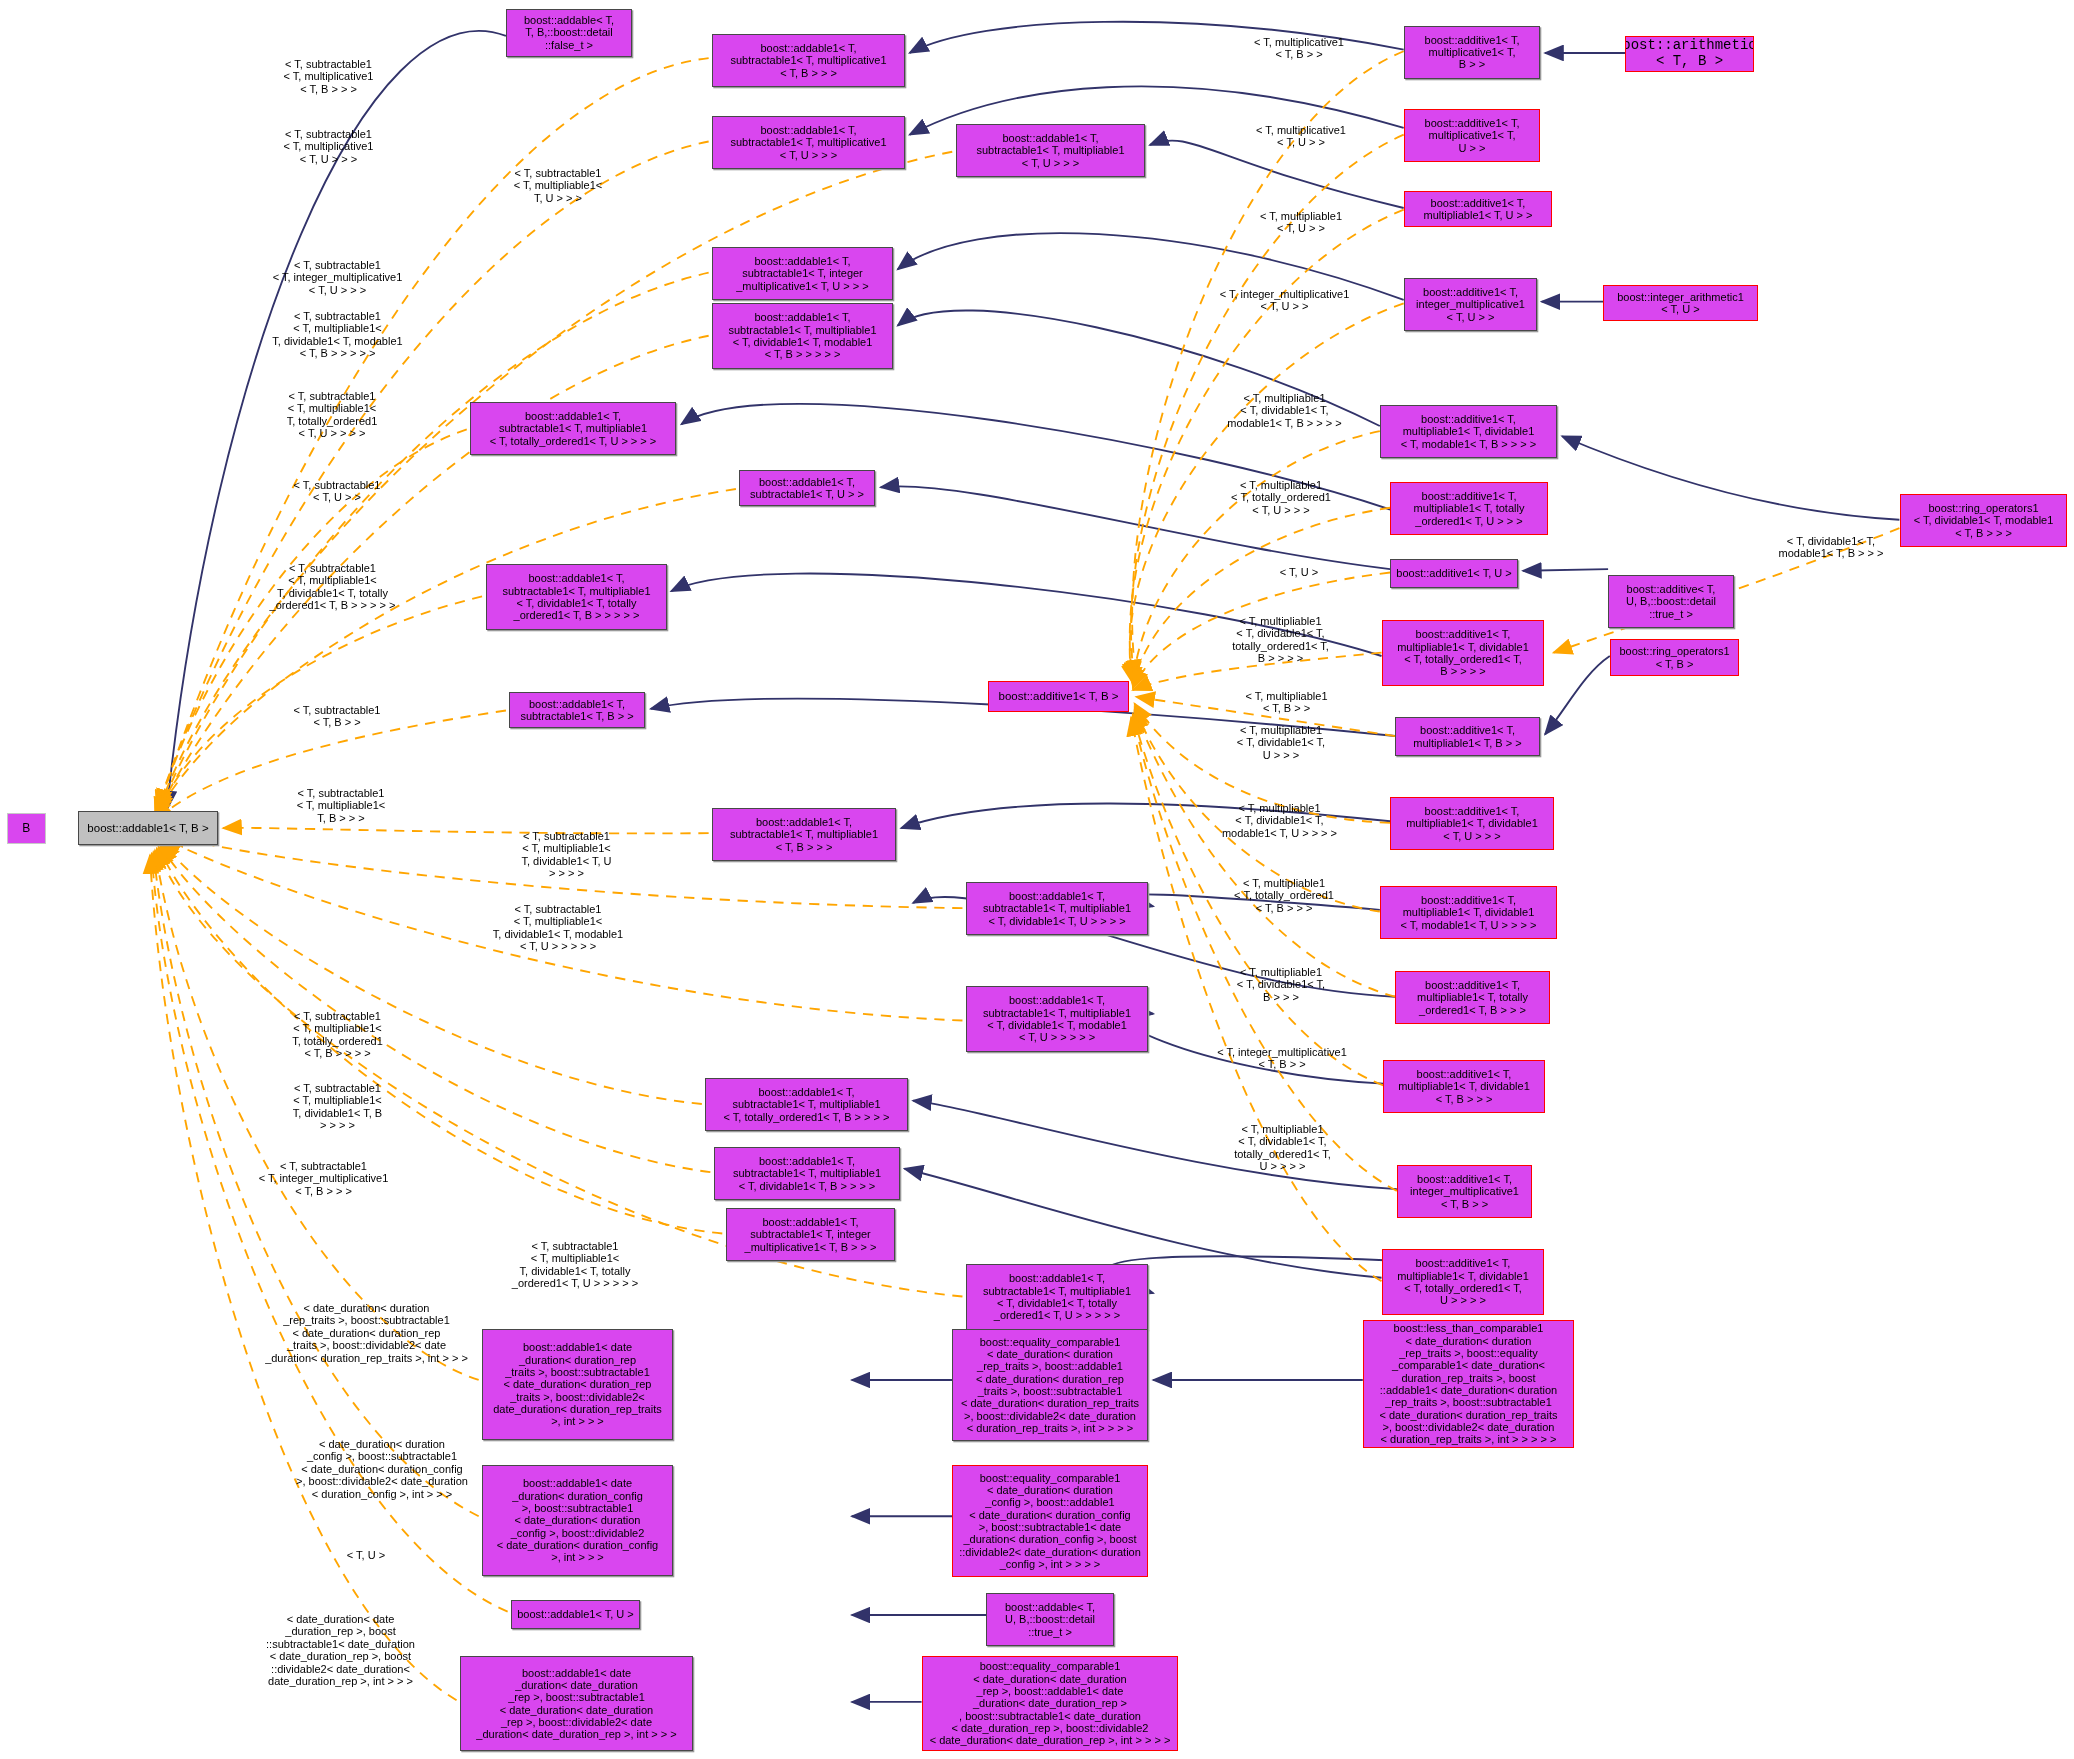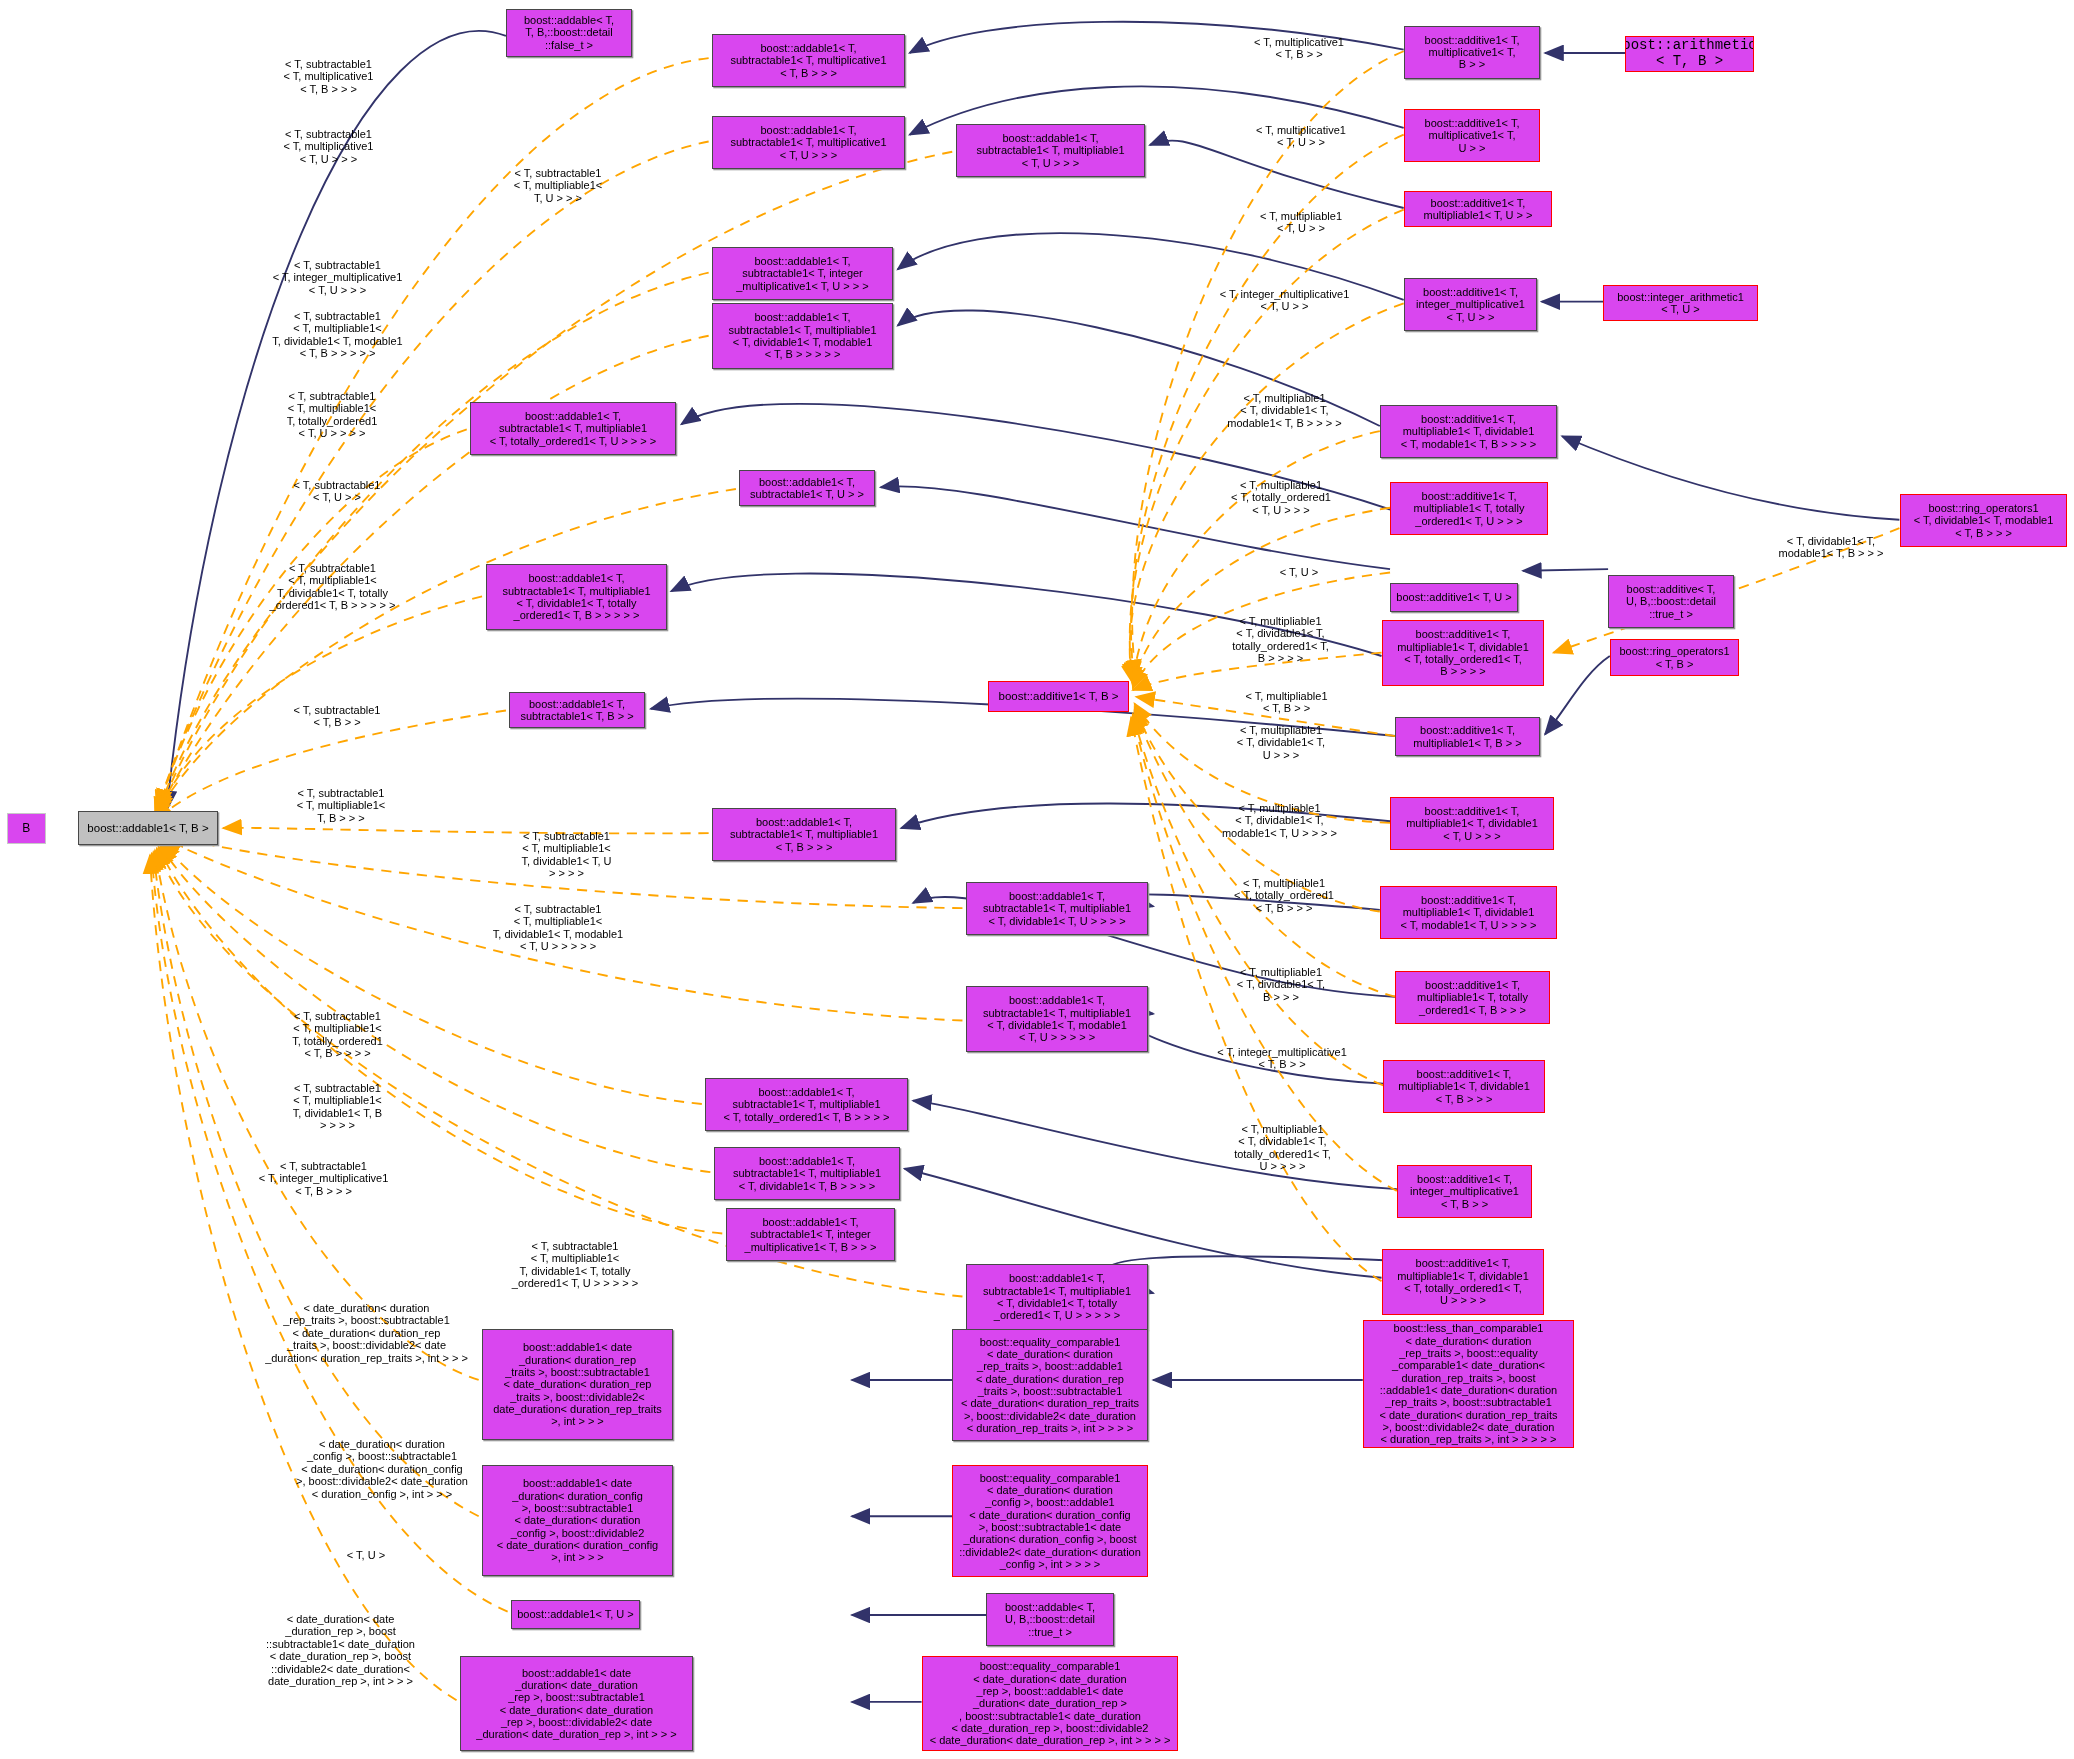--- a/index.html
+++ b/index.html
@@ -231,21 +231,21 @@
 integer_multiplicative1
 &lt; T, U &gt; &gt;</div>
       <div class="node red" style="left: 1603px; top: 285px; width: 155px; height: 36px; font-size: 11px;">boost::integer_arithmetic1
 &lt; T, U &gt;</div>
       <div class="node gray" style="left: 1380px; top: 405px; width: 177px; height: 53px; font-size: 11px;">boost::additive1&lt; T,
 multipliable1&lt; T, dividable1
 &lt; T, modable1&lt; T, B &gt; &gt; &gt; &gt;</div>
       <div class="node red" style="left: 1390px; top: 482px; width: 158px; height: 53px; font-size: 11px;">boost::additive1&lt; T,
 multipliable1&lt; T, totally
 _ordered1&lt; T, U &gt; &gt; &gt;</div>
-      <div class="node gray" style="left: 1390px; top: 559px; width: 128px; height: 29px; font-size: 11px; margin-top: 24px;">boost::additive1&lt; T, U &gt;</div>
+      <div class="node gray" style="left: 1390px; top: 559px; width: 128px; height: 29px; font-size: 11px;">boost::additive1&lt; T, U &gt;</div>
       <div class="node gray" style="left: 1608px; top: 543px; width: 126px; height: 53px; font-size: 11px; margin-top: 32px;">boost::additive&lt; T,
 U, B,::boost::detail
 ::true_t &gt;</div>
       <div class="node red" style="left: 1382px; top: 620px; width: 162px; height: 66px; font-size: 11px;">boost::additive1&lt; T,
 multipliable1&lt; T, dividable1
 &lt; T, totally_ordered1&lt; T,
 B &gt; &gt; &gt; &gt;</div>
       <div class="node red" style="left: 1610px; top: 639px; width: 129px; height: 37px; font-size: 11px;">boost::ring_operators1
 &lt; T, B &gt;</div>
       <div class="node gray" style="left: 1395px; top: 717px; width: 145px; height: 39px; font-size: 11px;">boost::additive1&lt; T,

